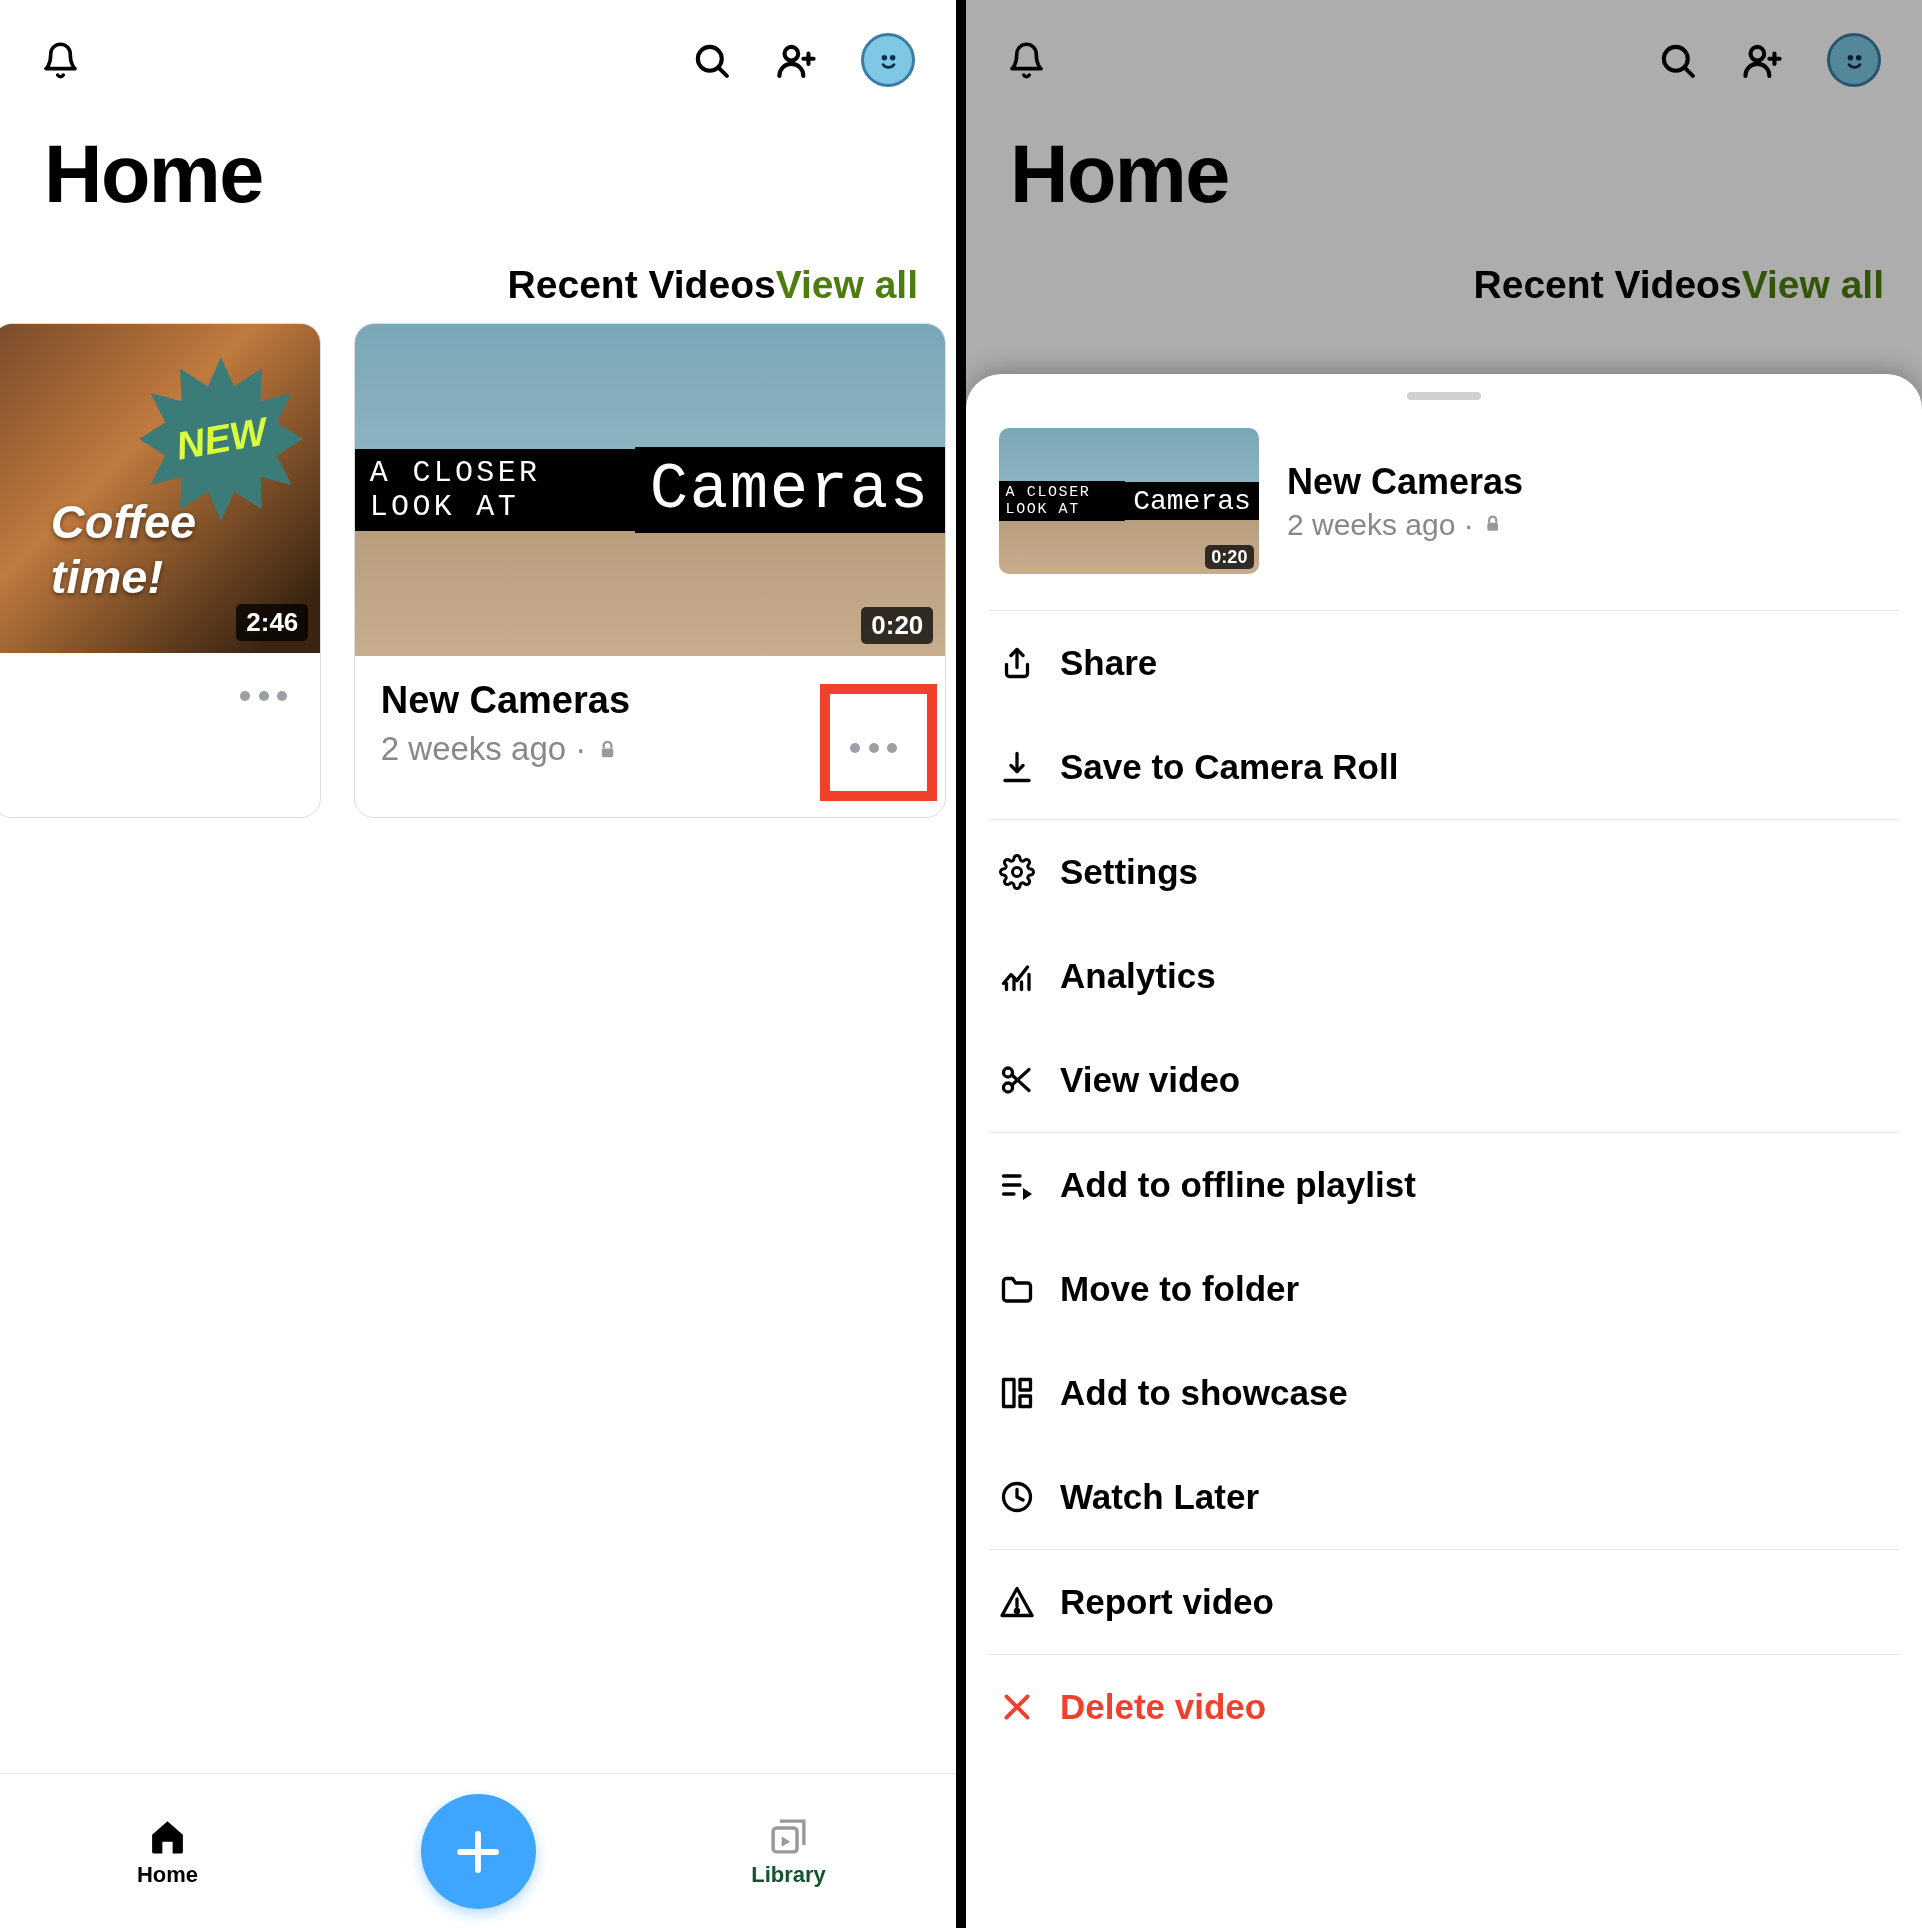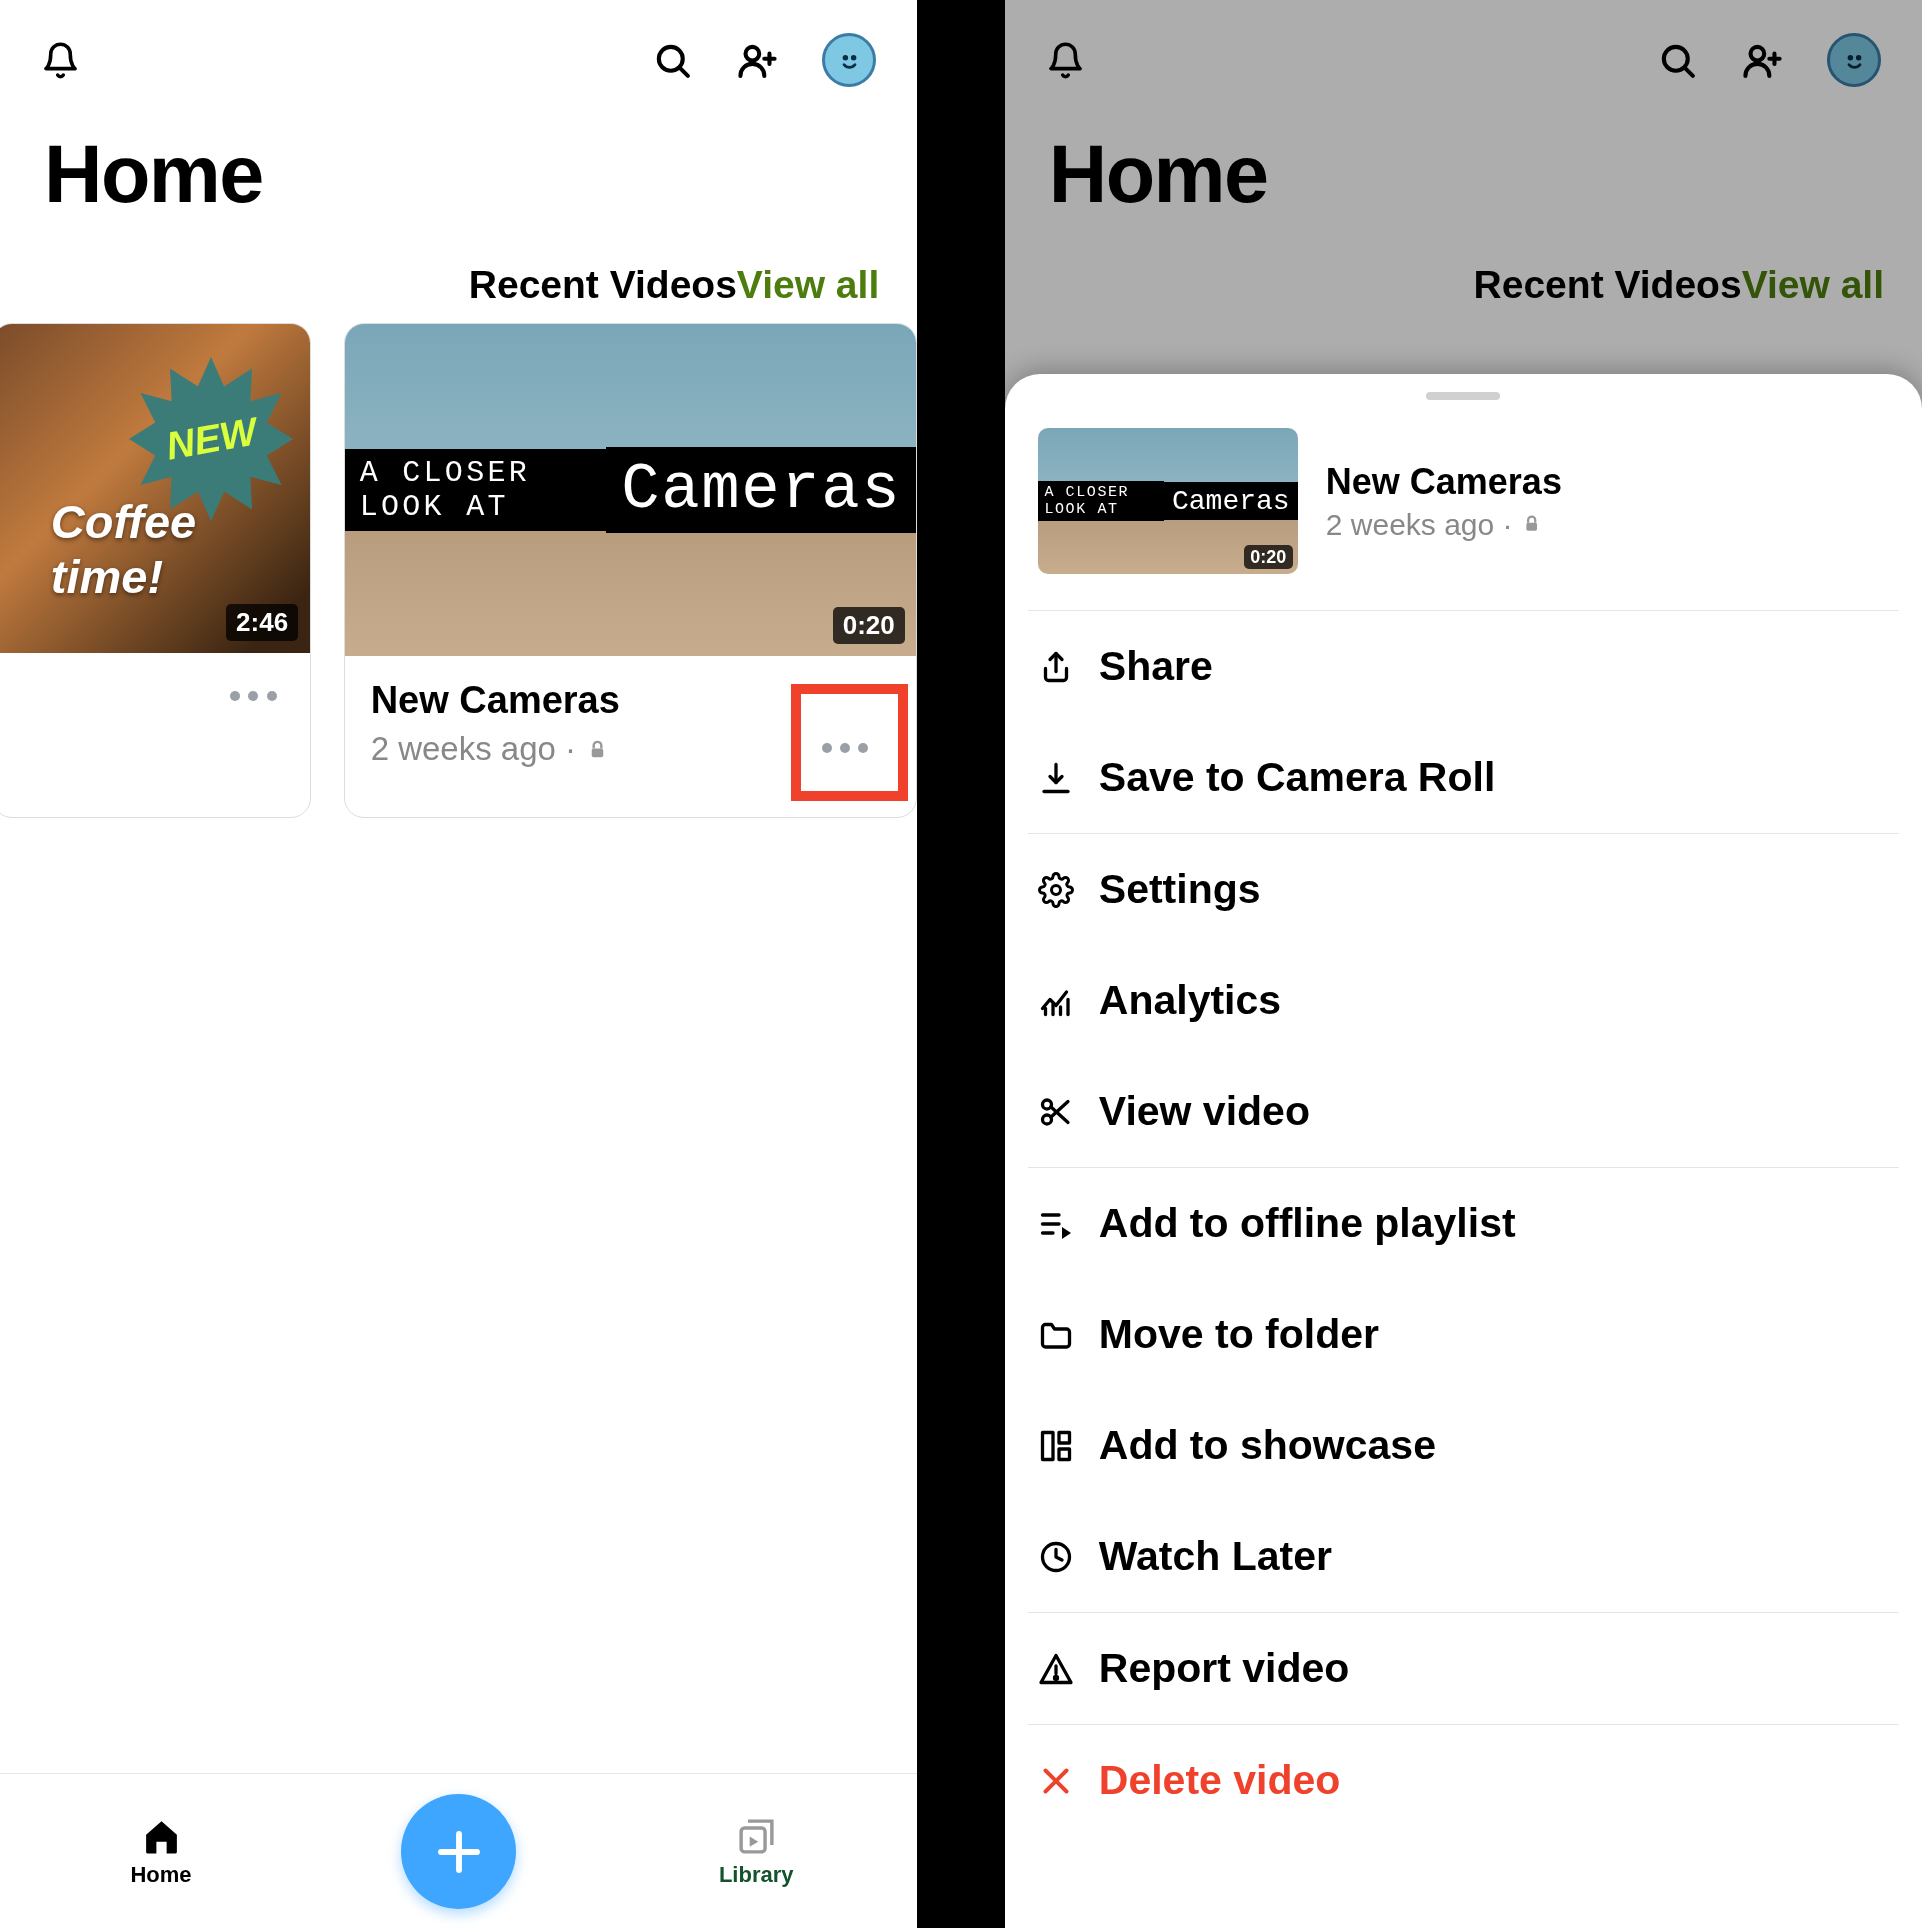--- a/index.html
+++ b/index.html
@@ -1,17 +1,17 @@
 <!DOCTYPE html>
 <html style="font-size:13px"><head>
 <meta charset="utf-8">
 <style>
   * { box-sizing: border-box; margin: 0; padding: 0; }
   html, body { width: 1922px; height: 1929px; font-family: -apple-system, Helvetica, Arial, sans-serif; }
-  .container { display: flex; width: 100%; height: 100%; background: #000; gap: 39px; }
+  .container { display: flex; width: 100%; height: 100%; background: #000; }
   .pane { position: relative; background: #fff; overflow: hidden; }
   .pane-left { width: 961px; }
   .pane-right { width: 961px; }
   .divider { width: 10px; background: #000; }
 
   
   .header { display:flex; align-items:center; justify-content:space-between; padding: 33px 41px 8.2px; }
   .header-icons-right { display:flex; align-items:center; gap:44px; }
   .avatar { width:54px; height:54px; border-radius:50%; background:#7ec8e3; border:3.3px solid #3a7ca5; display:flex; align-items:center; justify-content:center; }
   .avatar svg { width:33px; height:33px; }
@@ -78,21 +78,21 @@
   .sheet-thumb .camera-title-box { transform:scale(1); }
   .sheet-thumb .duration { font-size:18px; bottom:5px; right:5px; padding:1.6px 6.6px; }
   .sheet-info-title { font-size:36px; font-weight:800; margin-bottom:5px; }
   .sheet-info-sub { font-size:30px; color:#888; display:flex; align-items:center; gap:8.2px; }
   .sheet-info-sub .lock svg { width:21.4px; height:21.4px; }
 
   .sheet-sep { border:none; border-top:1.6px solid #e5e5e5; margin:0 23px; }
 
   .sheet-item { display:flex; align-items:center; gap:25px; padding:32px 33px; }
   .sheet-item svg { width:36px; height:36px; flex-shrink:0; }
-  .sheet-item-label { font-size:41px; font-weight:700; }
+  .sheet-item-label { font-size:35px; font-weight:700; }
   .sheet-item.danger .sheet-item-label { color:#f0412c; }
   .sheet-item.danger svg { stroke:#f0412c; color:#f0412c; }
 
   svg { display:block; }
 </style>
 </head>
 <body>
 
 <div class="container">
 

